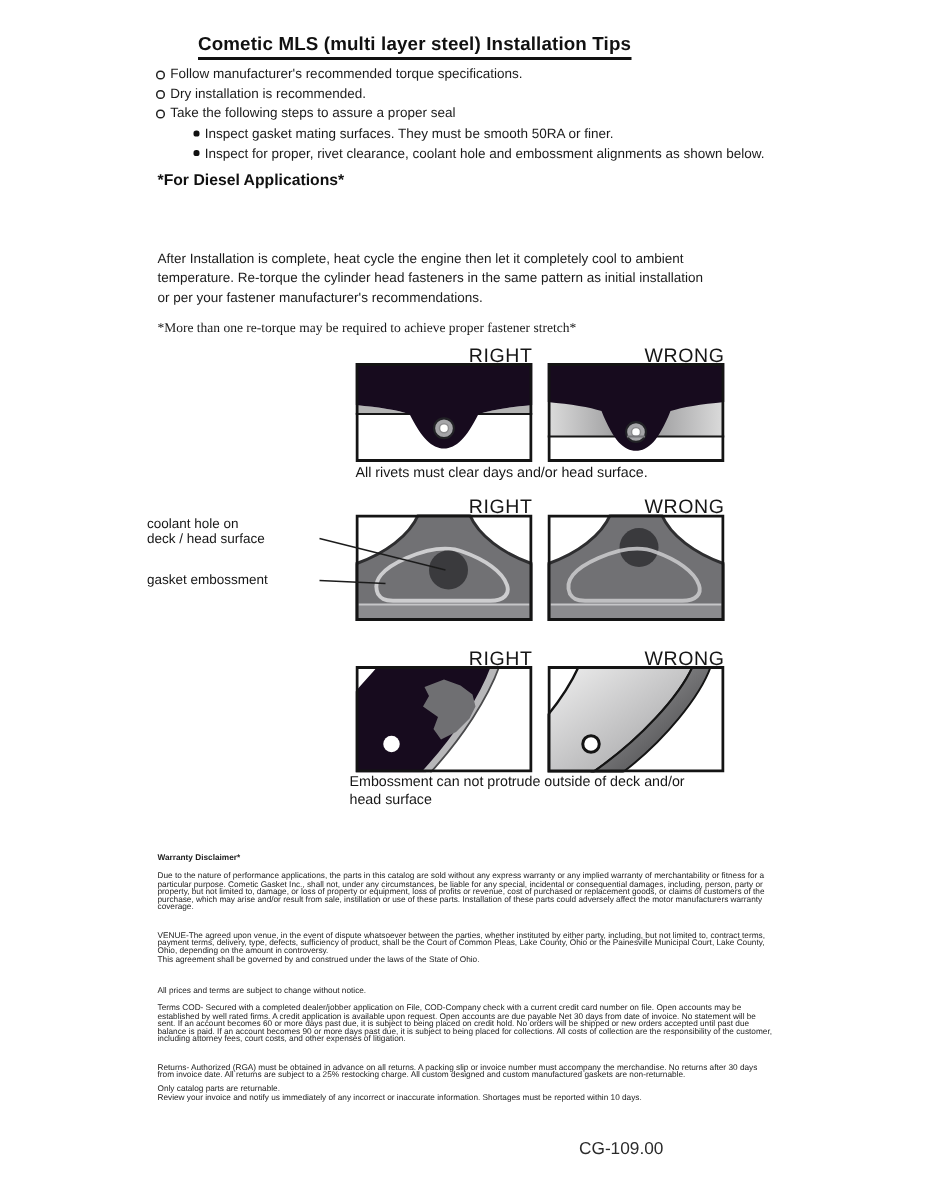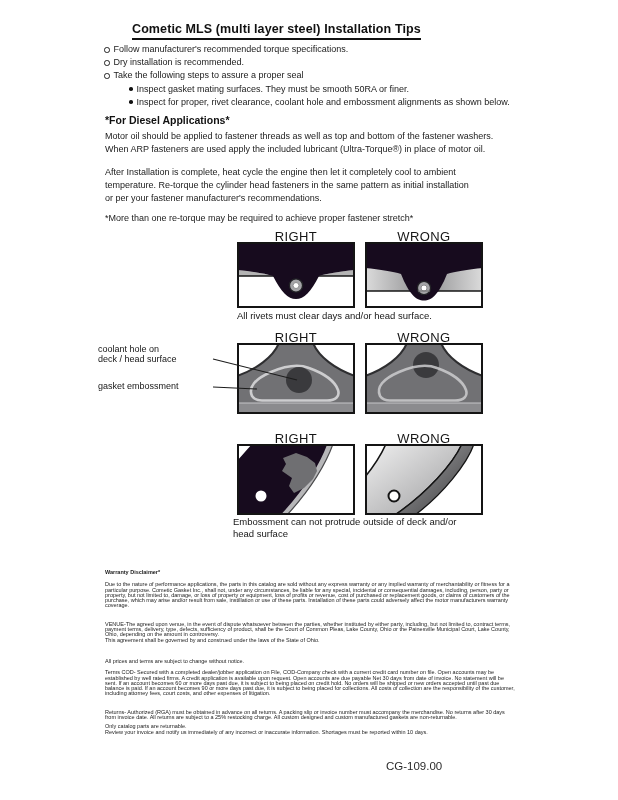--- a/index.html
+++ b/index.html
@@ -15,23 +15,23 @@
   }
   
   .intro{position:absolute;left:104px;top:43px;font-size:9px;line-height:13.2px;width:470px;}
   .b-row{display:flex;align-items:flex-start;}
   .b-row.sub{margin-left:25px;}
   .mark-o{flex:0 0 auto;width:3.5px;height:3.5px;border:1px solid #222;border-radius:50%;margin:4px 4px 0 0;}
   .mark-f{flex:0 0 auto;width:3.5px;height:3.5px;background:#111;border-radius:50%;margin:4.5px 4px 0 0;}
   
   .diesel-h{position:absolute;left:105px;top:114px;font-size:10.5px;font-weight:bold;color:#111;}
   .para{position:absolute;left:105px;width:470px;font-size:9px;line-height:13.2px;white-space:pre-line;}
-  .p1{top:130px;} .p2{top:166px;} .note{top:212px;}
-  
-  .dg-label{position:absolute;width:118px;text-align:center;font-size:13px;letter-spacing:.4px;color:#161616;}
+  .p1{top:130px;} .p2{top:166px;} .note{top:212px;font-family:Liberation Serif, serif;}
+  
+  .dg-label{position:absolute;width:118px;text-align:right;font-size:13px;letter-spacing:.4px;color:#161616;}
   .panel{position:absolute;width:118px;display:block;}
   .caption{position:absolute;font-size:9.5px;line-height:11.5px;color:#161616;}
   .callout{position:absolute;left:98px;width:112px;text-align:left;font-size:9px;line-height:10px;white-space:pre-line;color:#161616;}
   .arrows{position:absolute;left:100px;top:330px;}
   
   .legal{position:absolute;left:105px;top:570px;width:412px;font-size:5.5px;line-height:5.3px;color:#1c1c1c;}
   .legal .lh{font-weight:bold;margin:0 0 7px 0;}
   .legal p{margin:0;white-space:pre-line;}
   .legal .lp0{margin-bottom:13px;}
   .legal .lp1{margin-bottom:16px;}
@@ -65,22 +65,20 @@
       <span class="mark-f"></span>
       <span>Inspect gasket mating surfaces.  They must be smooth 50RA or finer.</span>
     </div>
     <div class="b-row sub">
       <span class="mark-f"></span>
       <span>Inspect for proper, rivet clearance, coolant hole and embossment alignments as shown below.</span>
     </div>
   </div>
 
   <div class="diesel-h">*For Diesel Applications*</div>
-  <div class="para p1">Motor oil should be applied to fastener threads as well as top and bottom of the fastener washers.
-When ARP fasteners are used apply the included lubricant (Ultra-Torque®) in place of motor oil.</div>
   <div class="para p2">After Installation is complete, heat cycle the engine then let it completely cool to ambient
 temperature. Re-torque the cylinder head fasteners in the same pattern as initial installation
 or per your fastener manufacturer's recommendations.</div>
   <div class="para note">*More than one re-torque may be required to achieve proper fastener stretch*</div>
 
   <div class="dg-label" style="left:237px;top:229px;">RIGHT</div>
   <div class="dg-label" style="left:365px;top:229px;">WRONG</div>
 
   <svg class="panel" style="left:237px;top:242px;" width="118" height="66" viewBox="0 0 118 66">
     <rect width="118" height="66" fill="#ffffff"></rect>

